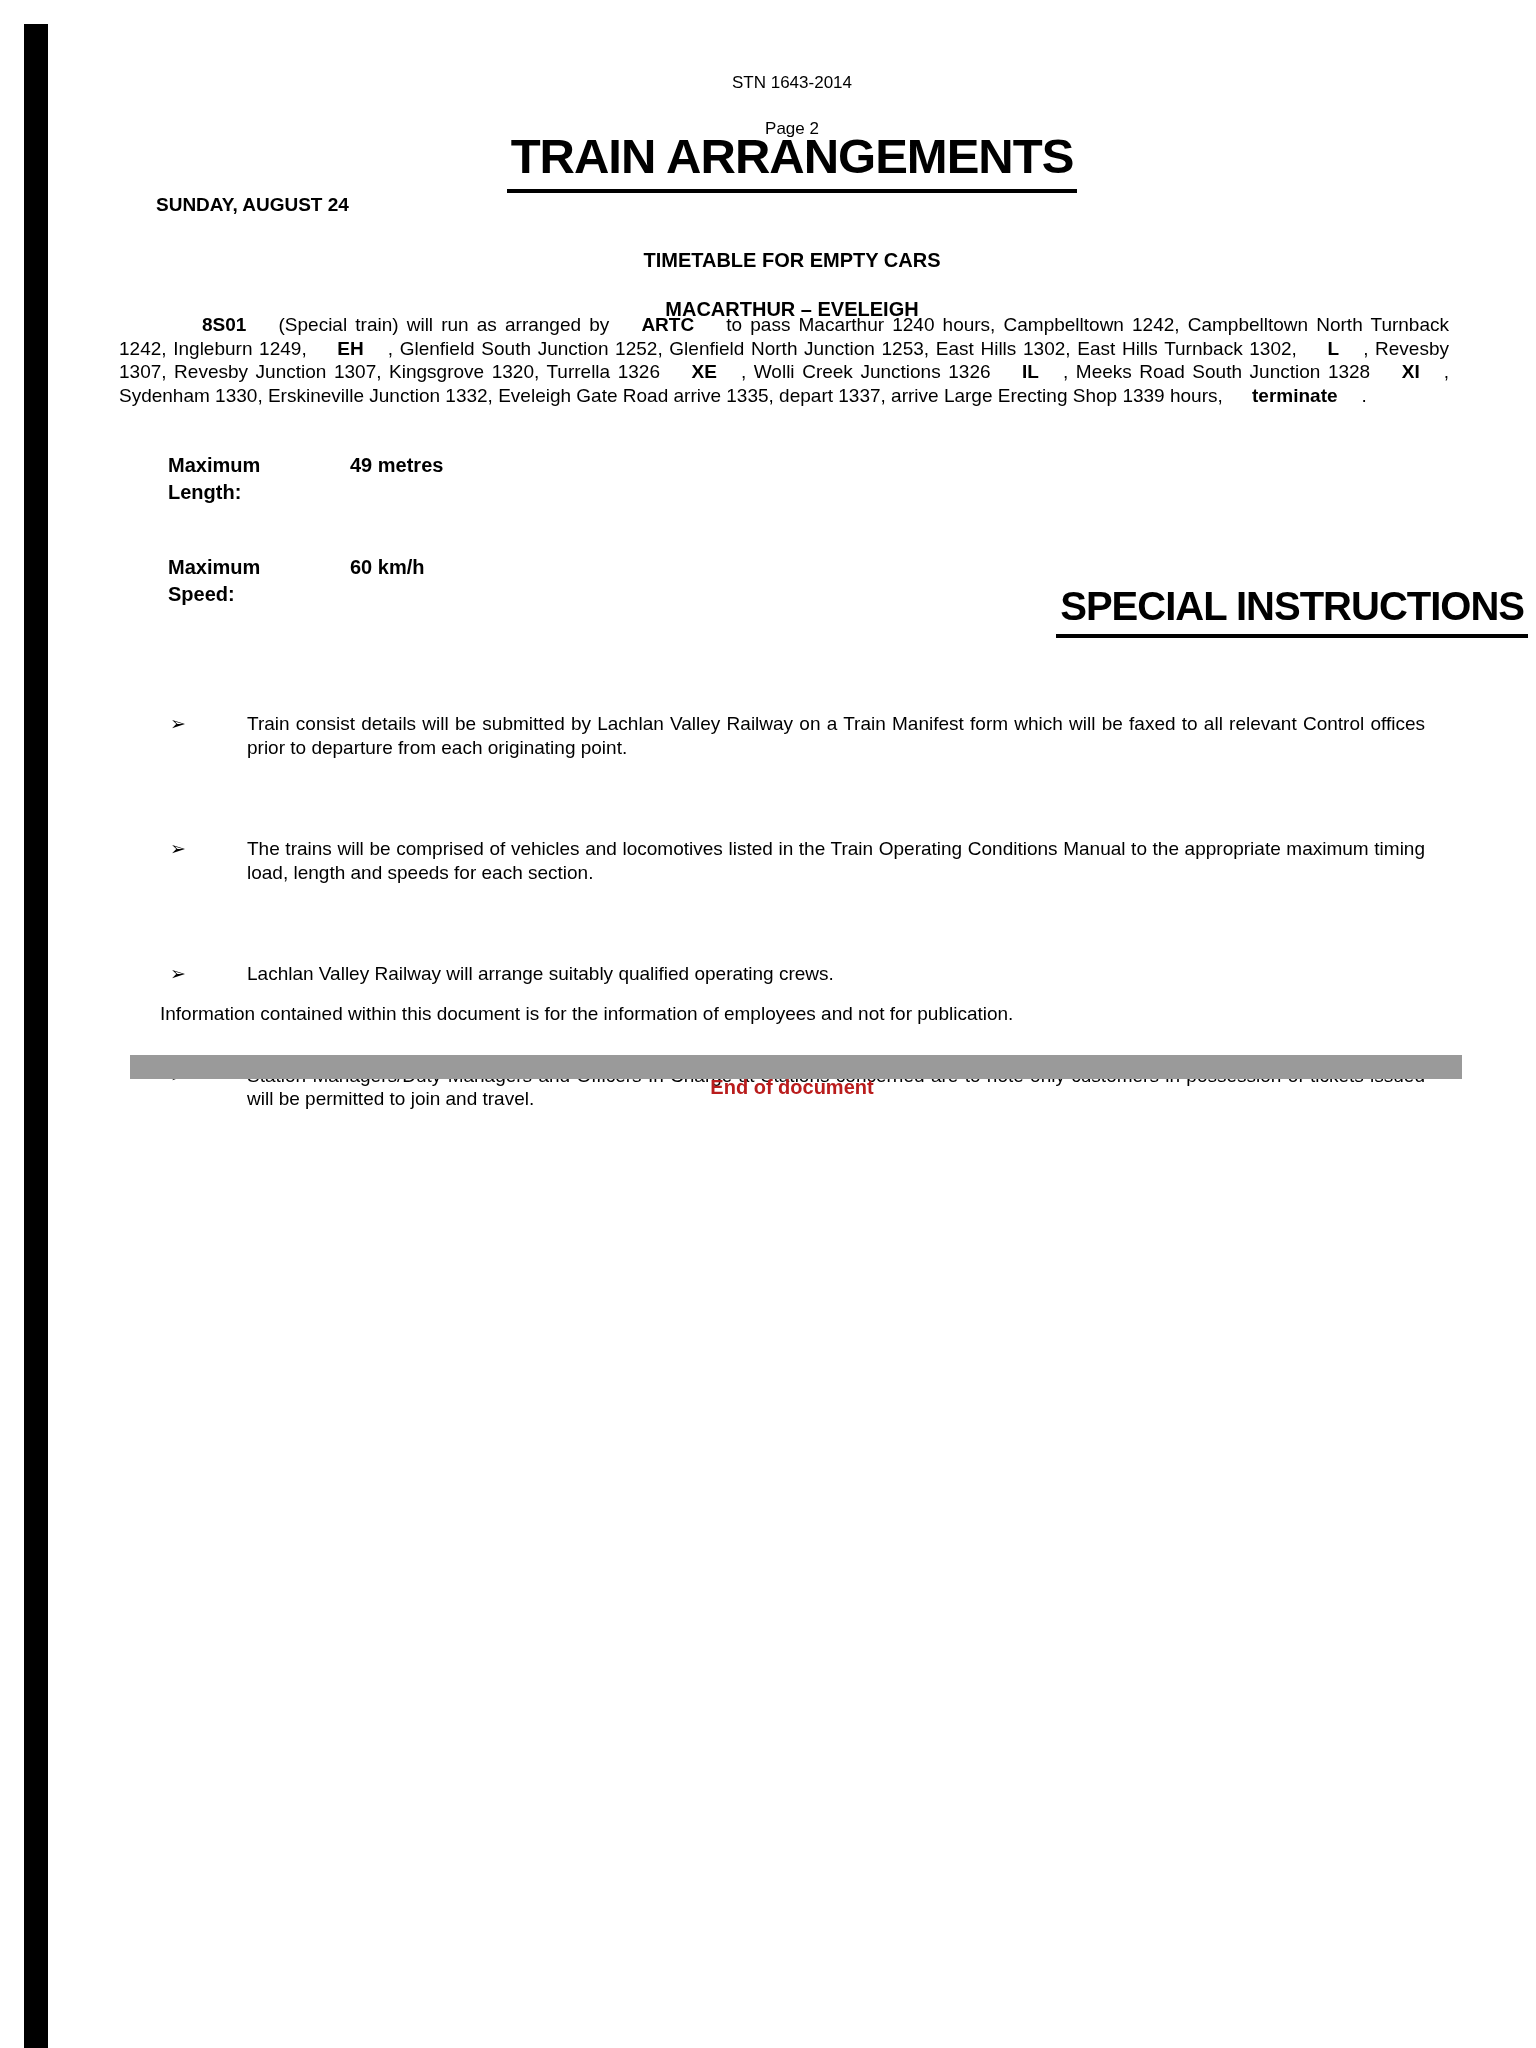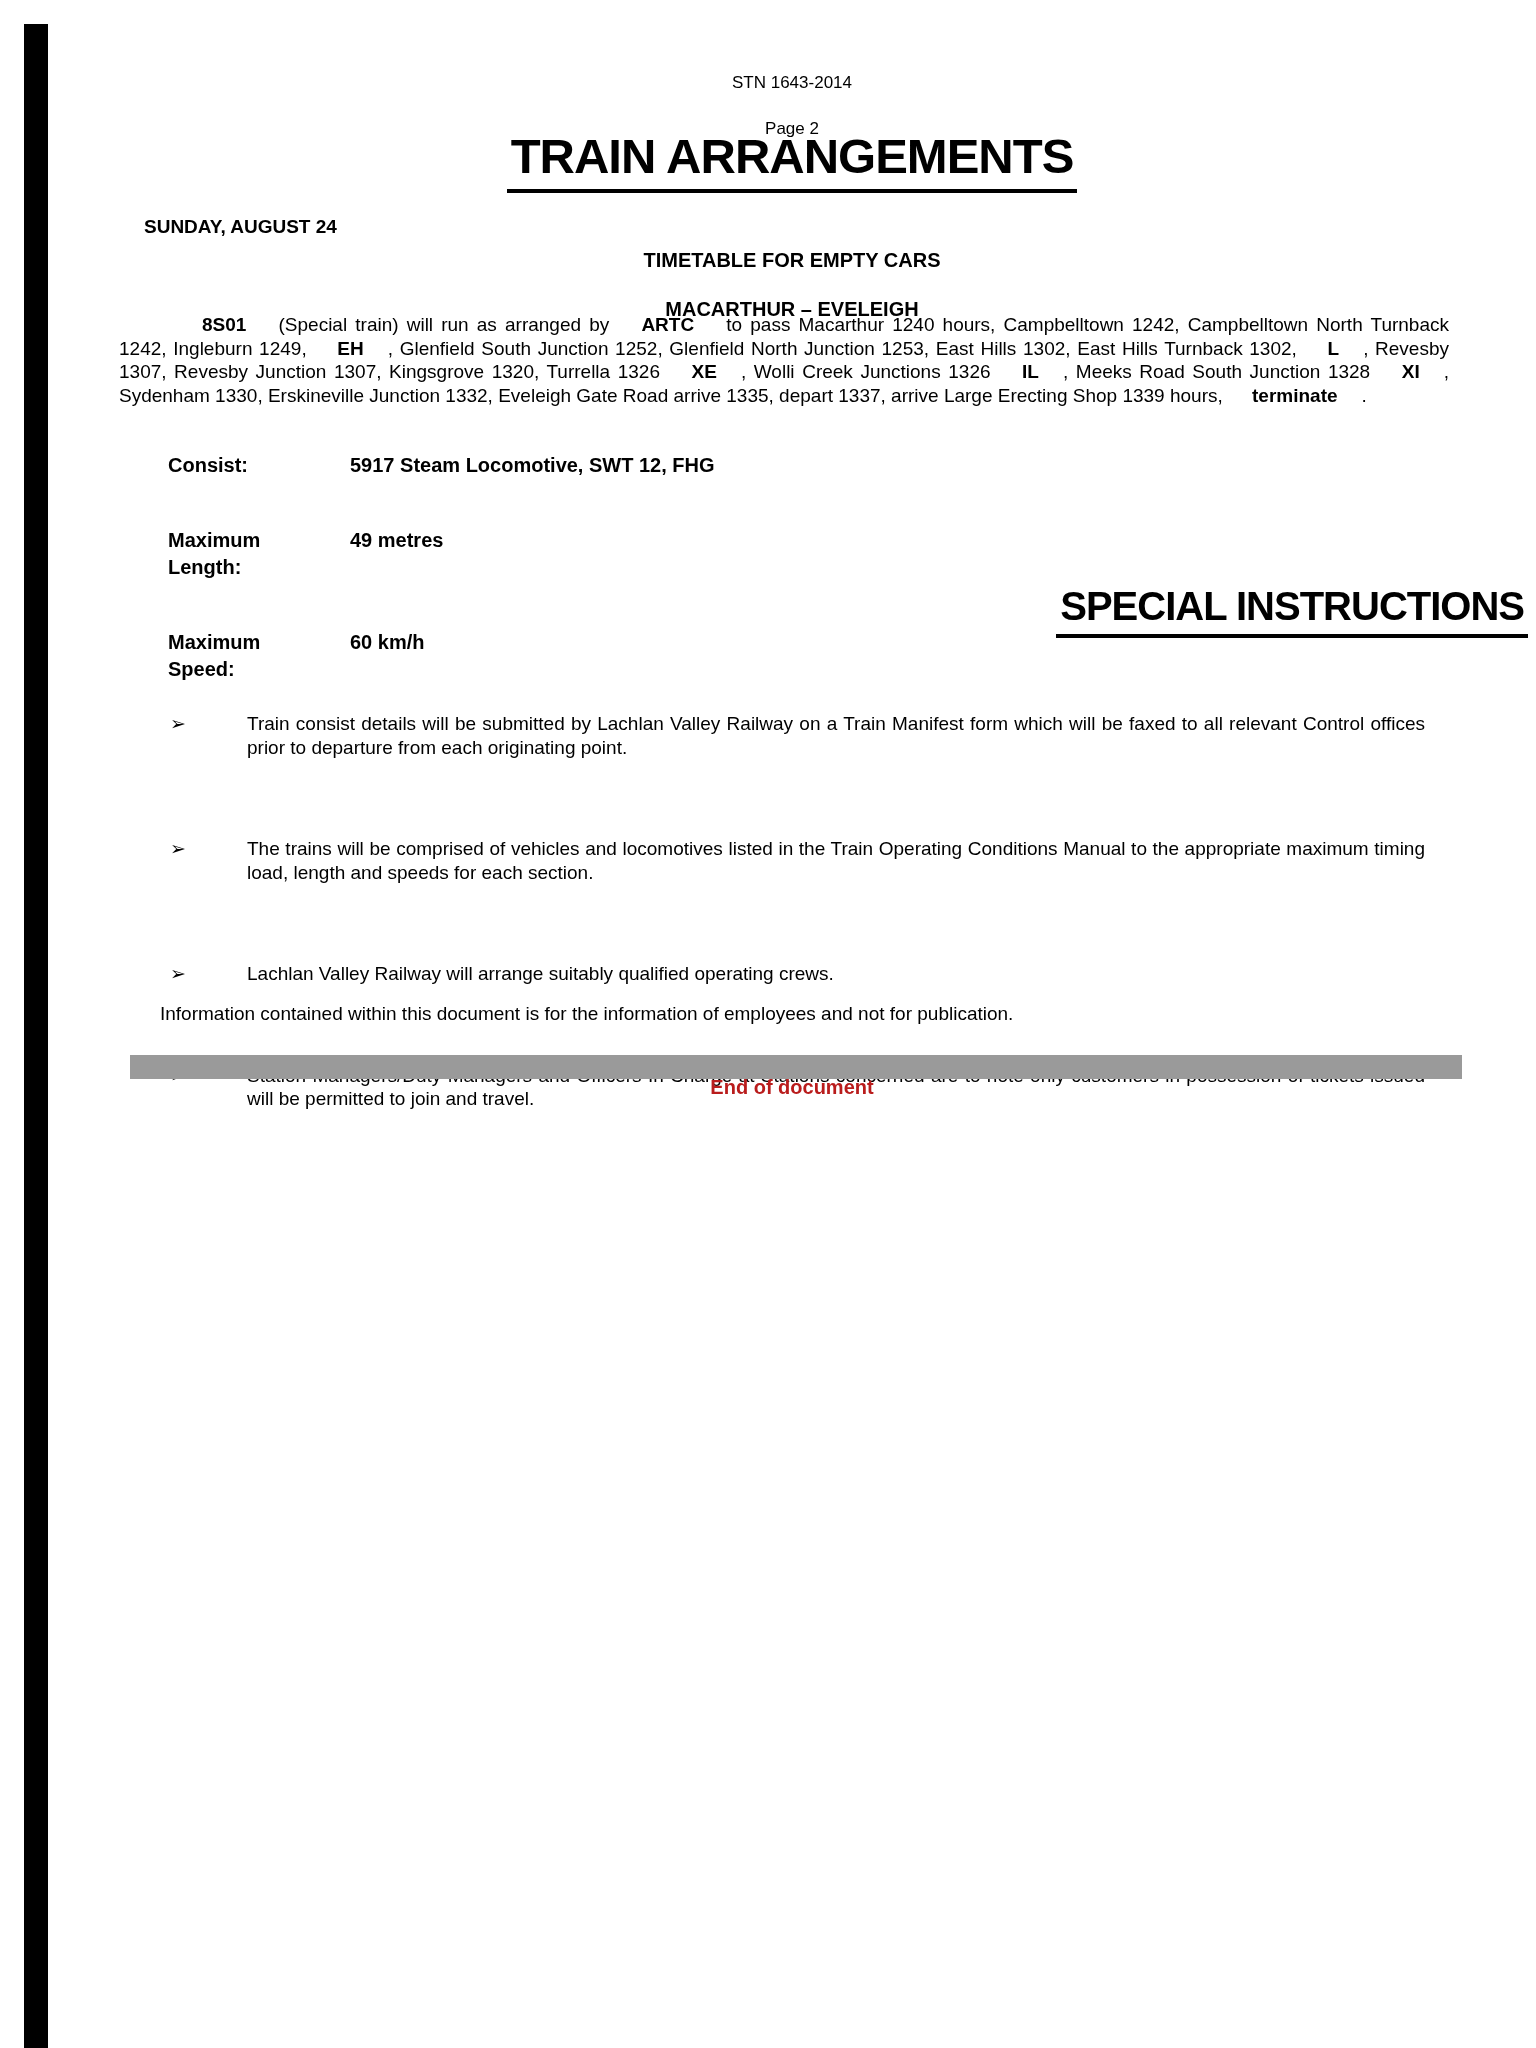--- a/index.html
+++ b/index.html
@@ -22,22 +22,22 @@
   }
   .main-title-wrap {
     position: absolute; top: 92px; left: 20px; right: 20px; text-align: center;
   }
   .main-title {
     display: inline-block;
     font-size: 49px; font-weight: bold; letter-spacing: -1px;
     border-bottom: 4px solid #000; padding: 0 4px 5px 4px;
   }
   .date-heading {
-    position: absolute; top: 158px; left: 108px;
-    font-size: 19px; font-weight: bold; margin-top: 22px;
+    position: absolute; top: 158px; left: 120px;
+    font-size: 19px; font-weight: bold;
   }
   .timetable-heading {
     position: absolute; top: 200px; left: 20px; right: 20px;
     text-align: center; font-size: 20px; font-weight: bold; line-height: 25px;
   }
   .run-paragraph {
     position: absolute; top: 277px; left: 83px; width: 1354px;
     font-size: 19px; line-height: 23.5px;
     text-align: justify; text-indent: 71px;
   }
@@ -103,24 +103,20 @@
 
   <div class="timetable-heading">
     <div>TIMETABLE FOR EMPTY CARS</div>
     <div>MACARTHUR – EVELEIGH</div>
   </div>
 
   <p class="run-paragraph"><span style="font-weight: bold;">8S01</span><span> (Special train) will run as arranged by </span><span style="font-weight: bold;">ARTC</span><span> to pass Macarthur 1240 hours, Campbelltown 1242, Campbelltown North Turnback 1242, Ingleburn 1249, </span><span style="font-weight: bold;">EH</span><span>, Glenfield South Junction 1252, Glenfield North Junction 1253, East Hills 1302, East Hills Turnback 1302, </span><span style="font-weight: bold;">L</span><span>, Revesby 1307, Revesby Junction 1307, Kingsgrove 1320, Turrella 1326 </span><span style="font-weight: bold;">XE</span><span>, Wolli Creek Junctions 1326 </span><span style="font-weight: bold;">IL</span><span>, Meeks Road South Junction 1328 </span><span style="font-weight: bold;">XI</span><span>, Sydenham 1330, Erskineville Junction 1332, Eveleigh Gate Road arrive 1335, depart 1337, arrive Large Erecting Shop 1339 hours, </span><span style="font-weight: bold;">terminate</span><span>.</span></p>
 
   <div class="consist-block">
     <div class="consist-row">
-      <span class="consist-label">Consist:</span>
-      <span class="consist-value">5917 Steam Locomotive, SWT 12, FHG</span>
-    </div>
-    <div class="consist-row">
       <span class="consist-label">Maximum Length:</span>
       <span class="consist-value">49 metres</span>
     </div>
     <div class="consist-row">
       <span class="consist-label">Maximum Speed:</span>
       <span class="consist-value">60 km/h</span>
     </div>
   </div>
 
   <div class="special-title-wrap">

